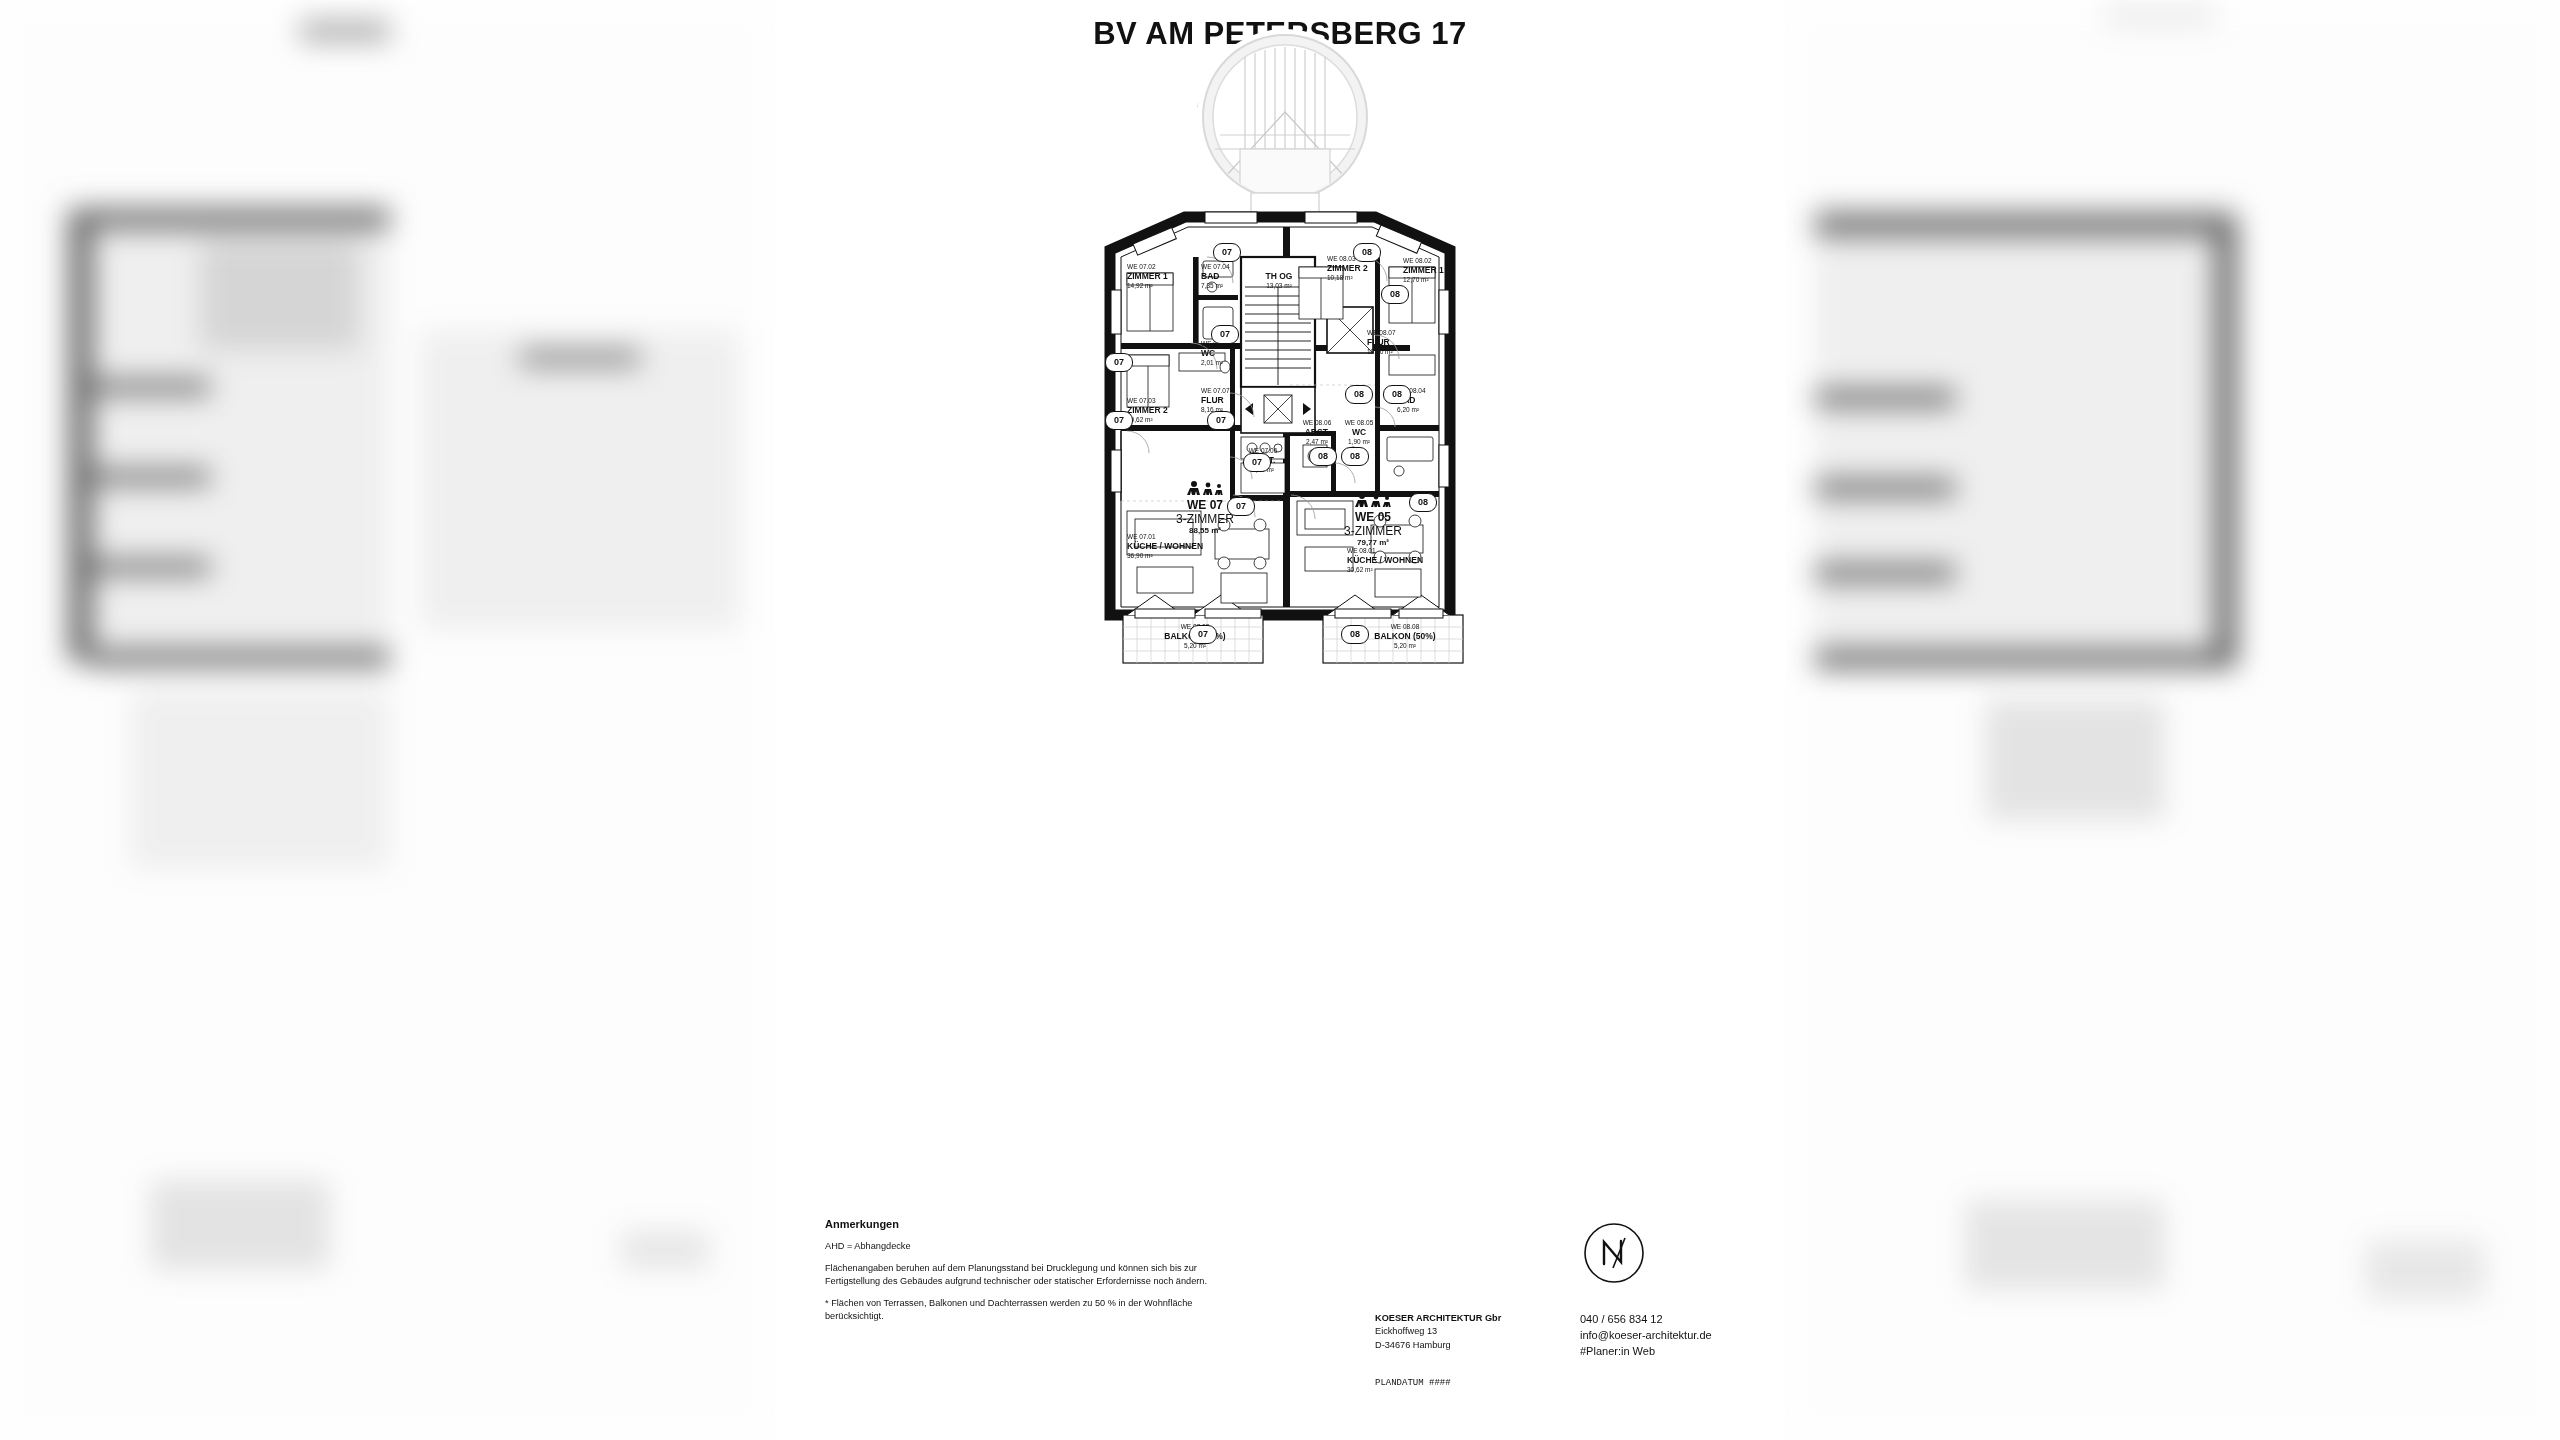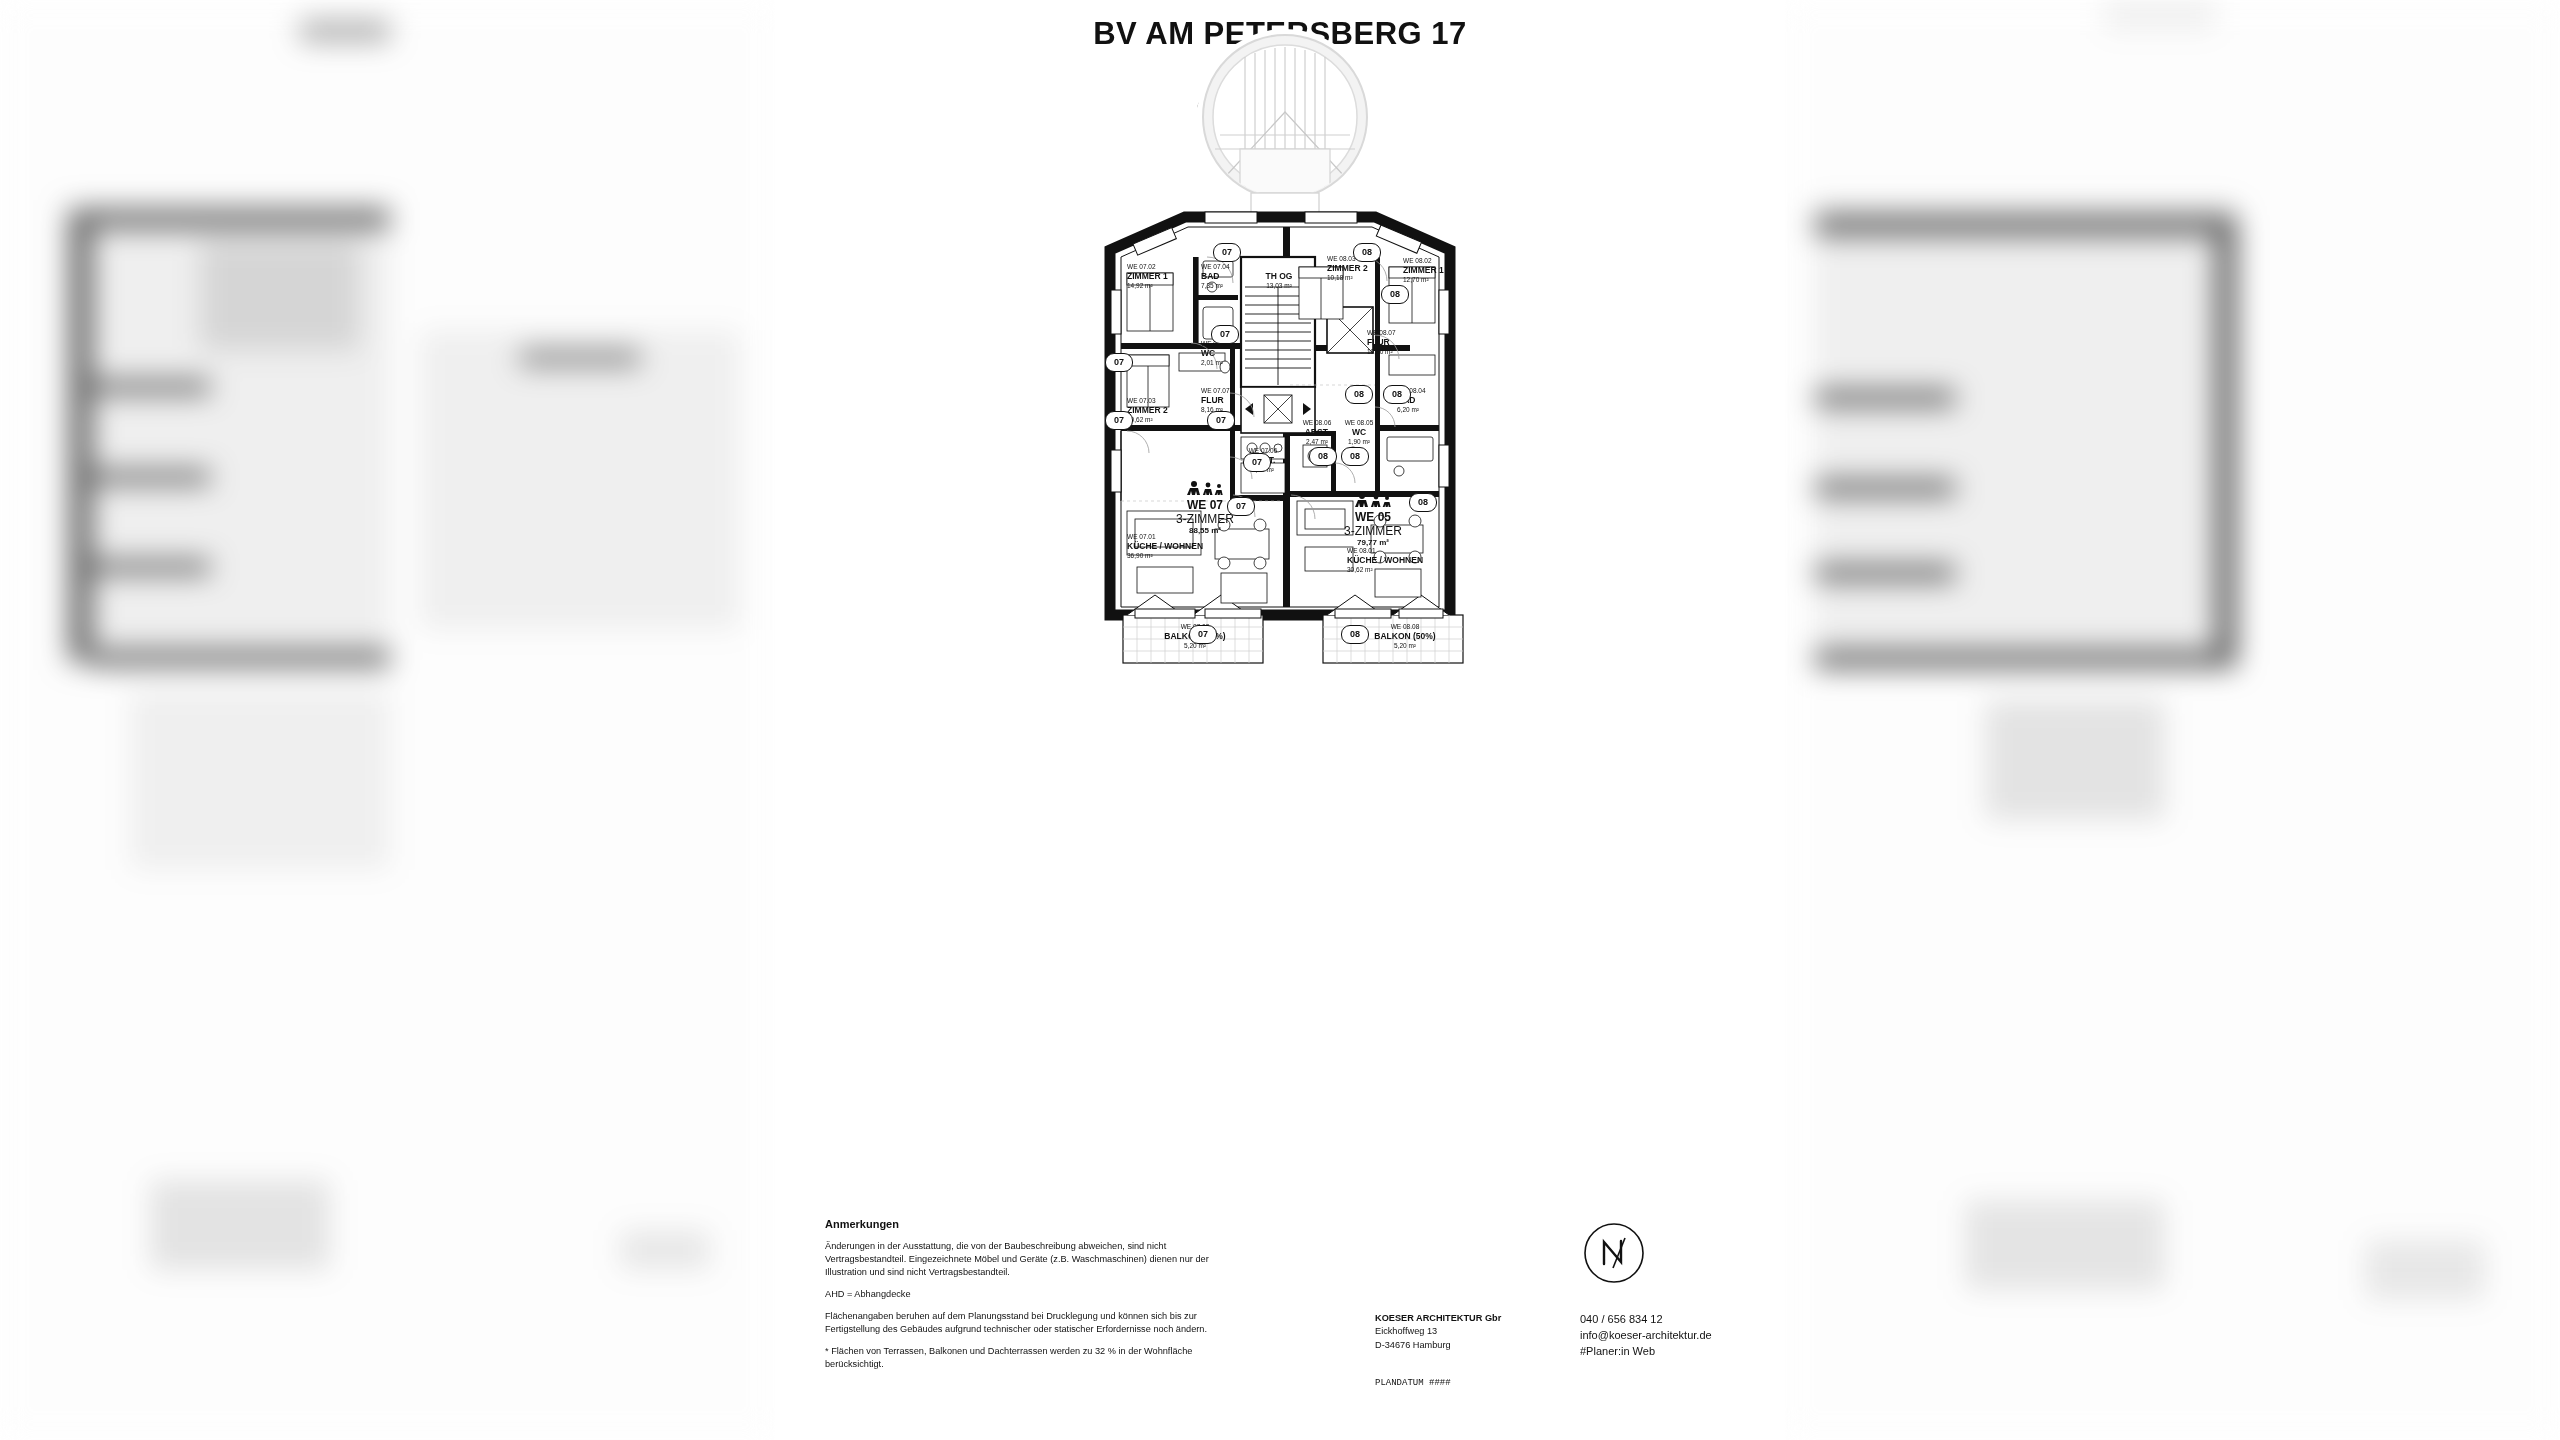--- a/index.html
+++ b/index.html
@@ -608,24 +608,23 @@
     <div class="marker" style="left:570px;top:190px;">08</div>
     <div class="marker" style="left:608px;top:190px;">08</div>
     <div class="marker" style="left:534px;top:252px;">08</div>
     <div class="marker" style="left:566px;top:252px;">08</div>
     <div class="marker" style="left:634px;top:298px;">08</div>
     <div class="marker" style="left:566px;top:430px;">08</div>
   </div>
 
   <div class="notes">
     <h4>Anmerkungen</h4>
-    <p>Änderungen in der Ausstattung, die von der Baubeschreibung abweichen, sind nicht Vertragsbestandteil. Eingezeichnete Möbel und Geräte (z.B. Waschmaschinen) dienen nur der Illustration und sind nicht Vertragsbestandteil.</p>
     <p>AHD = Abhangdecke</p>
     <p>Flächenangaben beruhen auf dem Planungsstand bei Drucklegung und können sich bis zur Fertigstellung des Gebäudes aufgrund technischer oder statischer Erfordernisse noch ändern.</p>
-    <p>* Flächen von Terrassen, Balkonen und Dachterrassen werden zu 32 % in der Wohnfläche berücksichtigt.</p>
+    <p>* Flächen von Terrassen, Balkonen und Dachterrassen werden zu 50 % in der Wohnfläche berücksichtigt.</p>
   </div>
 
   <div class="firm">
     <div style="font-weight:bold;">KOESER ARCHITEKTUR Gbr</div>
     <div>Eickhoffweg 13</div>
     <div>D-34676 Hamburg</div>
   </div>
 
   <div class="contact">
     <div>040 / 656 834 12</div>

